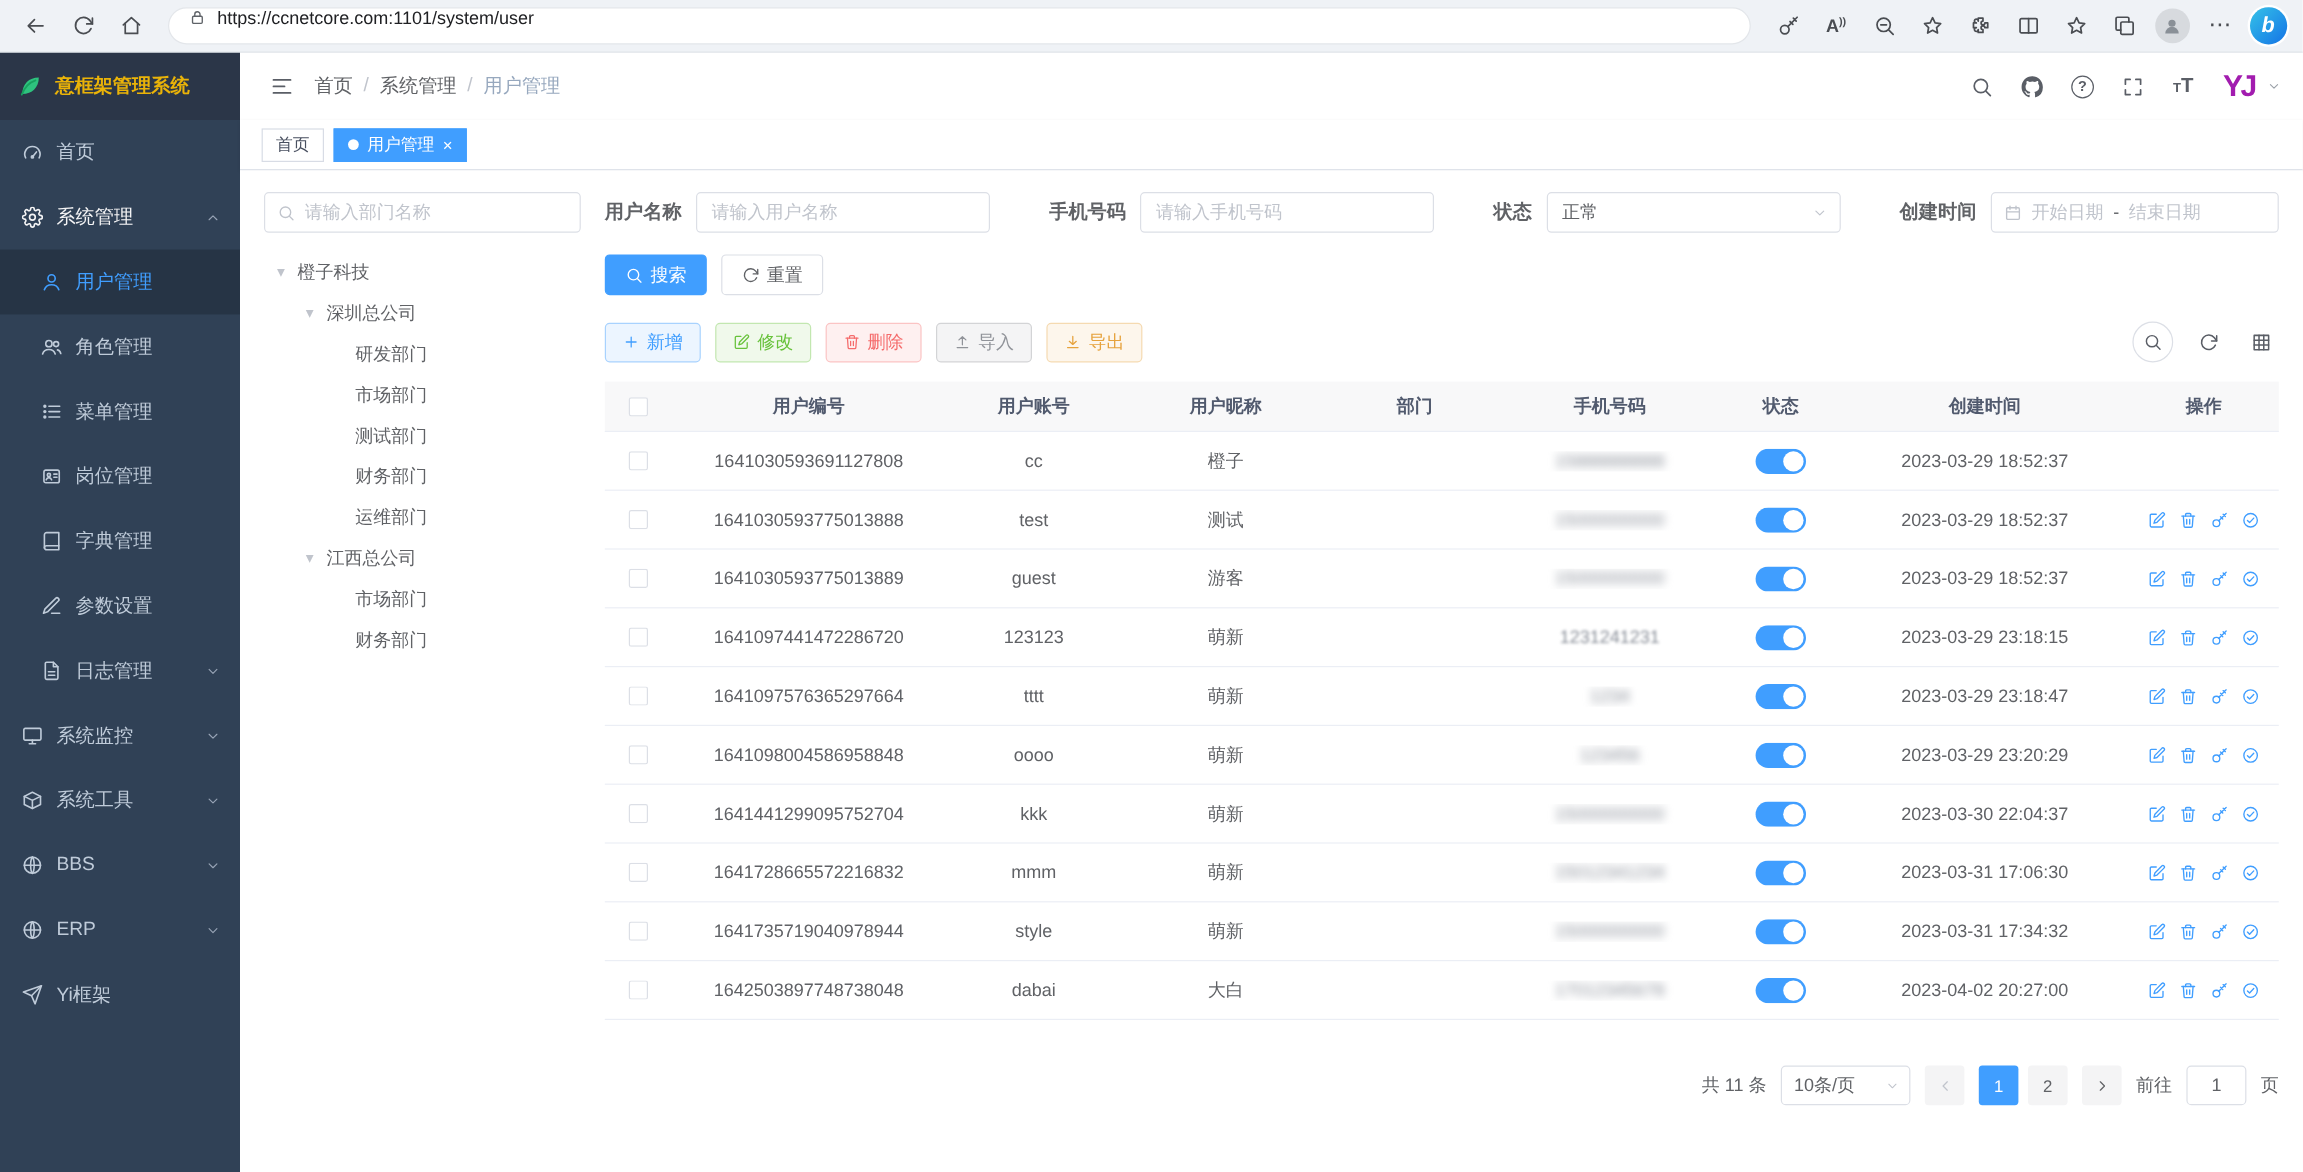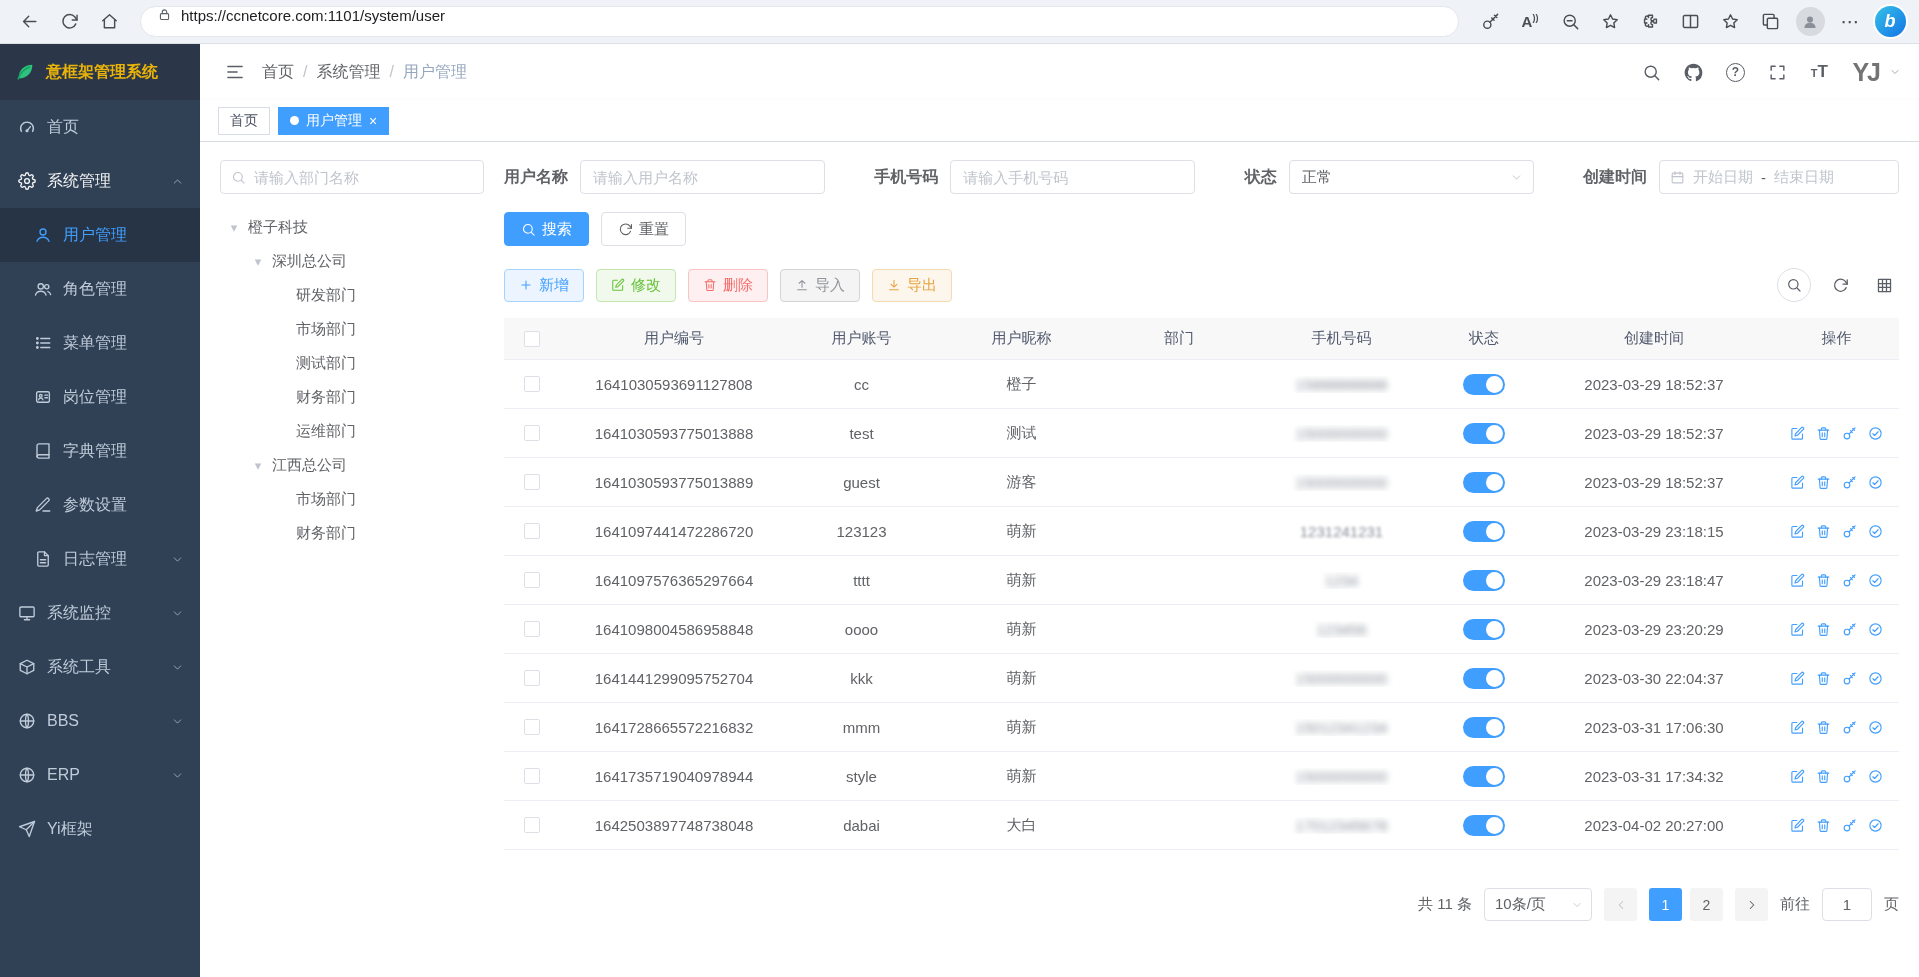--- a/index.html
+++ b/index.html
@@ -45,21 +45,21 @@
   .crumb{color:#606266}
   .crumb.last{color:#97a8be}
   .crumb-sep{color:#c0c4cc}
   .nav-right{margin-left:auto;display:flex;align-items:center;gap:8px}
   .nicon{width:34px;height:34px;display:flex;align-items:center;justify-content:center;color:#5a5e66;cursor:pointer}
   .nicon svg{width:19px;height:19px}
   .q-circle{width:19px;height:19px;border:1.7px solid #5a5e66;border-radius:50%;display:flex;align-items:center;justify-content:center;font-size:12px;font-weight:700}
   .tsize{font-weight:700;color:#5a5e66}
   .tsize .sm{font-size:11px}
   .tsize .bg{font-size:17px}
-  .yj{font-weight:900;font-size:25px;letter-spacing:-2px;color:#737373;margin-left:8px;cursor:pointer}
+  .yj{font-weight:900;font-size:25px;letter-spacing:-2px;color:#a21caf;margin-left:8px;cursor:pointer}
   .yj-caret{width:12px;height:12px;color:#9aa0a8;margin-left:2px}
 
   
   .tabsbar{height:42px;background:#fff;border-bottom:1px solid #d8dce5;box-shadow:0 1px 3px rgba(0,0,0,.08);display:flex;align-items:center;gap:8px;padding:0 18px;flex:none}
   .tab{height:28px;display:flex;align-items:center;gap:7px;padding:0 11px;border:1px solid #d8dce5;background:#fff;color:#495060;font-size:14px;cursor:pointer}
   .tab.active{background:#409eff;border-color:#409eff;color:#fff}
   .tab-dot{width:9px;height:9px;border-radius:50%;background:#fff}
   .tab-close{font-size:14px;line-height:1}
 
   
@@ -104,21 +104,21 @@
   .tbtn.imp{background:#f4f4f5;border-color:#d3d4d6;color:#909399}
   .tbtn.exp{background:#fdf6ec;border-color:#f5dab1;color:#e6a23c}
   .tool-right{margin-left:auto;display:flex;align-items:center;gap:14px}
   .circle-btn{width:34px;height:34px;border-radius:50%;border:1px solid #dcdfe6;display:flex;align-items:center;justify-content:center;color:#5a5e66;cursor:pointer}
   .circle-btn svg{width:16px;height:16px}
   .flat-btn{width:30px;height:30px;display:flex;align-items:center;justify-content:center;color:#5a5e66;cursor:pointer}
   .flat-btn svg{width:17px;height:17px}
 
   
   .table{margin-top:16px;--cols:55px 230px 145px 175px 140px 185px 100px 240px 1fr}
-  .thead{display:grid;grid-template-columns:var(--cols);align-items:center;background:#f8f8f9;height:42px;font-weight:400;color:#515a6e;font-size:15px;border-bottom:1px solid #ebeef5}
+  .thead{display:grid;grid-template-columns:var(--cols);align-items:center;background:#f8f8f9;height:42px;font-weight:700;color:#515a6e;font-size:15px;border-bottom:1px solid #ebeef5}
   .trow{display:grid;grid-template-columns:var(--cols);align-items:center;height:49px;border-bottom:1px solid #ebeef5;font-size:15px;color:#606266}
   .td,.th{display:flex;align-items:center;justify-content:center;white-space:nowrap;overflow:hidden}
   .cb{width:16px;height:16px;border:1px solid #dcdfe6;border-radius:2px;background:#fff;cursor:pointer}
   .toggle{width:42px;height:21px;border-radius:11px;background:#409eff;position:relative;cursor:pointer;flex:none}
   .toggle .knob{position:absolute;right:2px;top:2px;width:17px;height:17px;border-radius:50%;background:#fff}
   .phone{color:#8a8f99}
   .blur{filter:blur(3.4px)}
   .blur-light{filter:blur(1.4px)}
   .opbtn{width:24px;height:24px;display:inline-flex;align-items:center;justify-content:center;color:#409eff;cursor:pointer}
   .opbtn svg{width:15px;height:15px}

